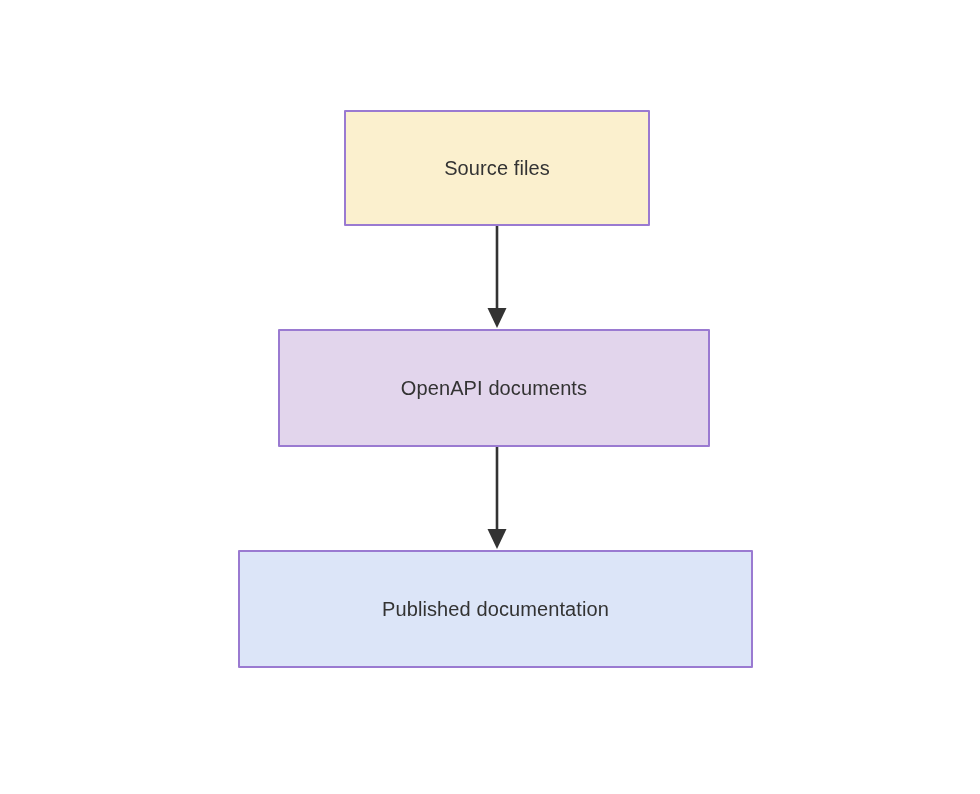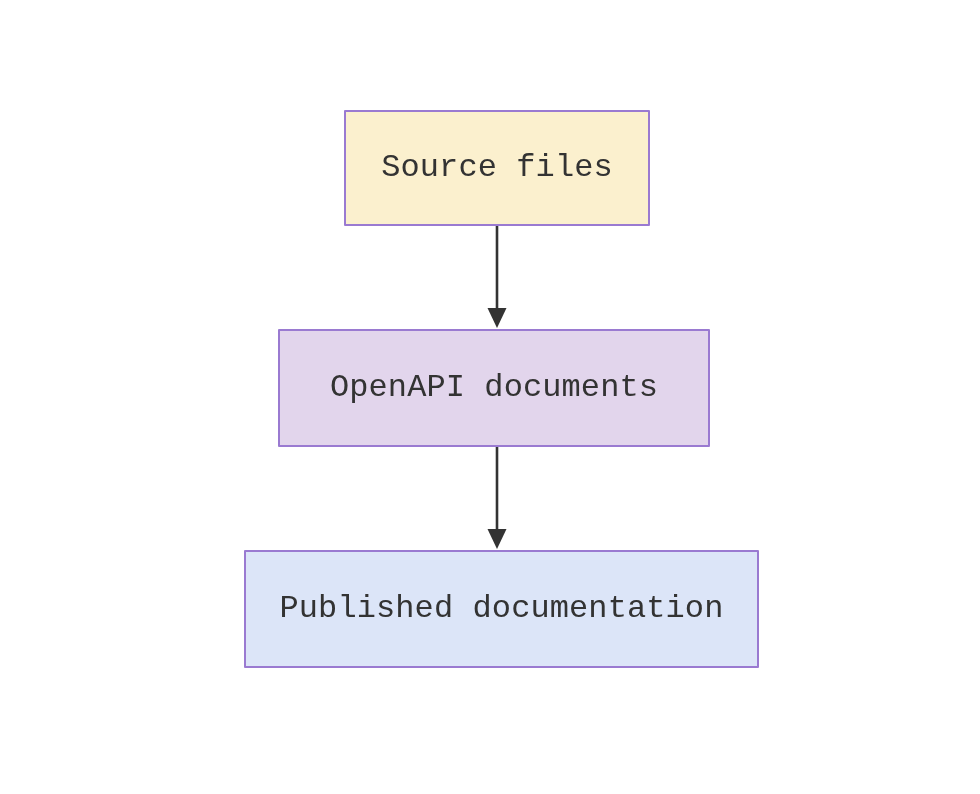--- a/index.html
+++ b/index.html
@@ -24,45 +24,45 @@
     position: absolute;
     box-sizing: border-box;
     display: flex;
     align-items: center;
     justify-content: center;
     border-style: solid;
     border-width: 2px;
     border-radius: 1px;
   }
   .node-label {
-    font-size: 32px;
+    font-size: 20px;
     line-height: 1.1;
     color: #333333;
     letter-spacing: 0.1px;
     white-space: nowrap;
     text-align: left;
-    font-family: Liberation Mono, monospace;
+    font-family: Liberation Sans, sans-serif;
   }
   
   #node-source-files {
     left: 344px;
     top: 110px;
     width: 306px;
     height: 116px;
   }
   
   #node-openapi-documents {
     left: 278px;
     top: 329px;
     width: 432px;
     height: 118px;
   }
   
   #node-published-documentation {
-    left: 244px;
+    left: 238px;
     top: 550px;
     width: 515px;
     height: 118px;
   }
   
   .edge-svg {
     position: absolute;
     left: 0;
     top: 0;
     width: 980px;

